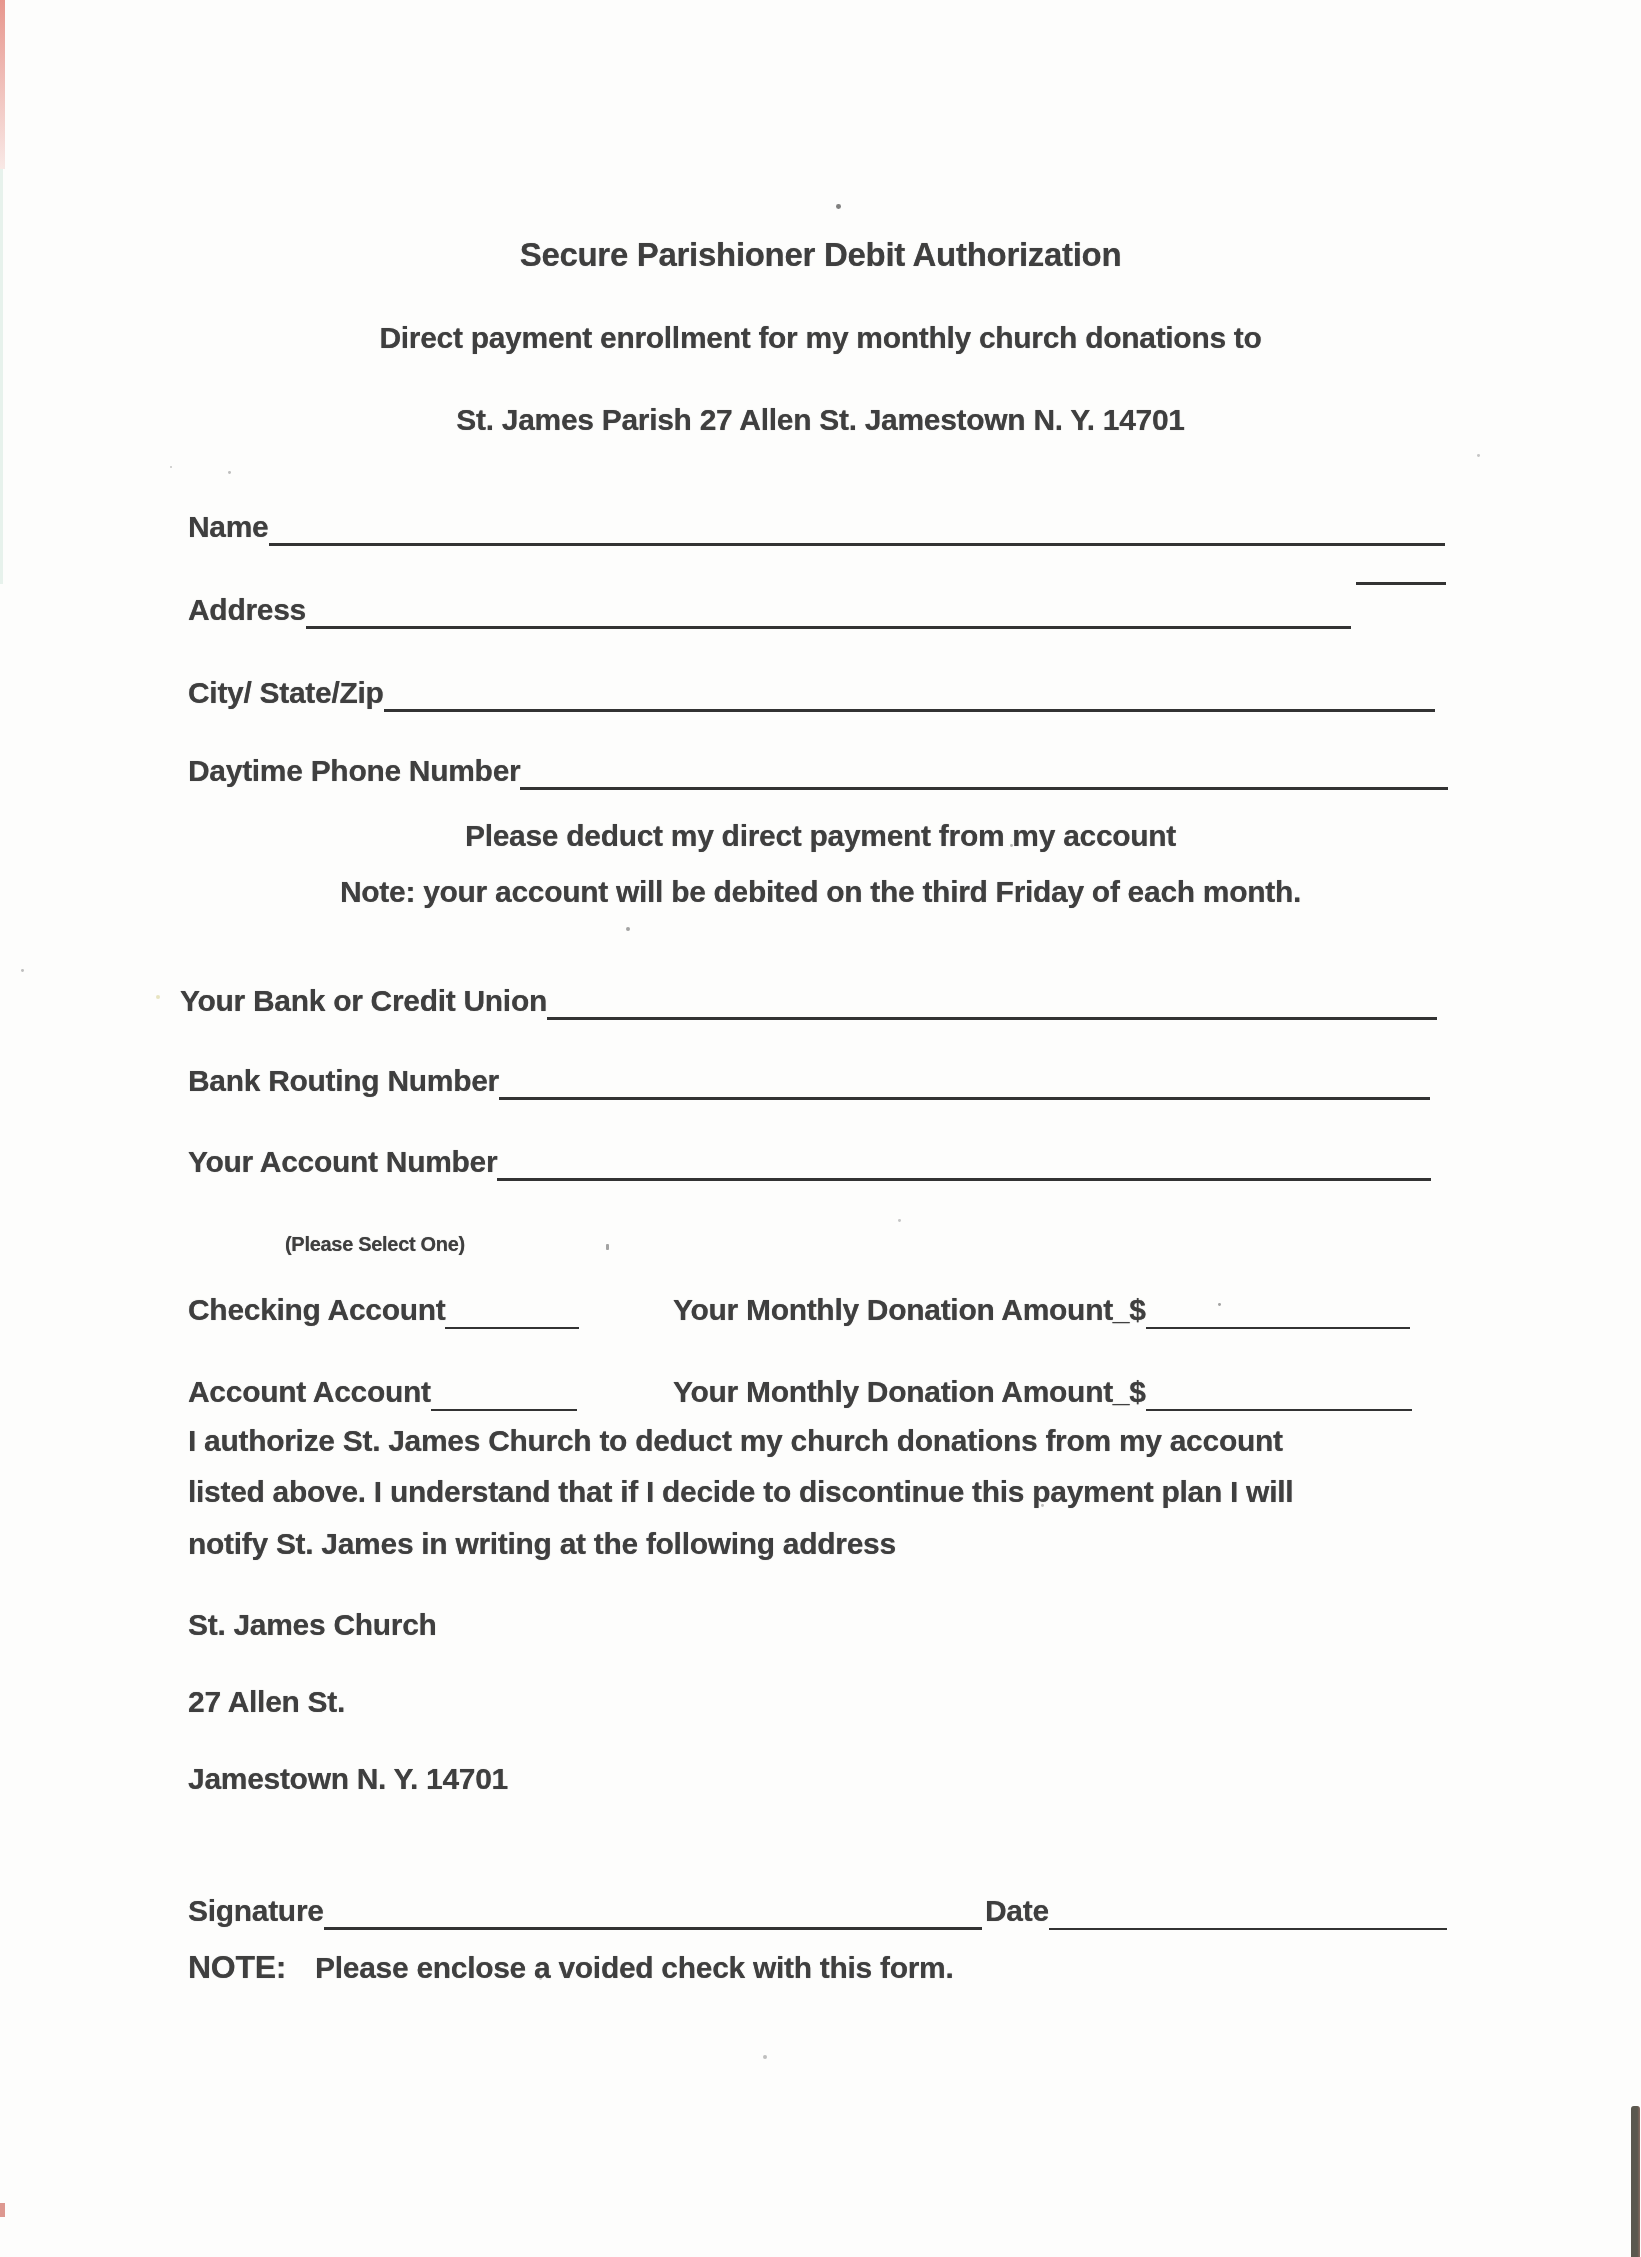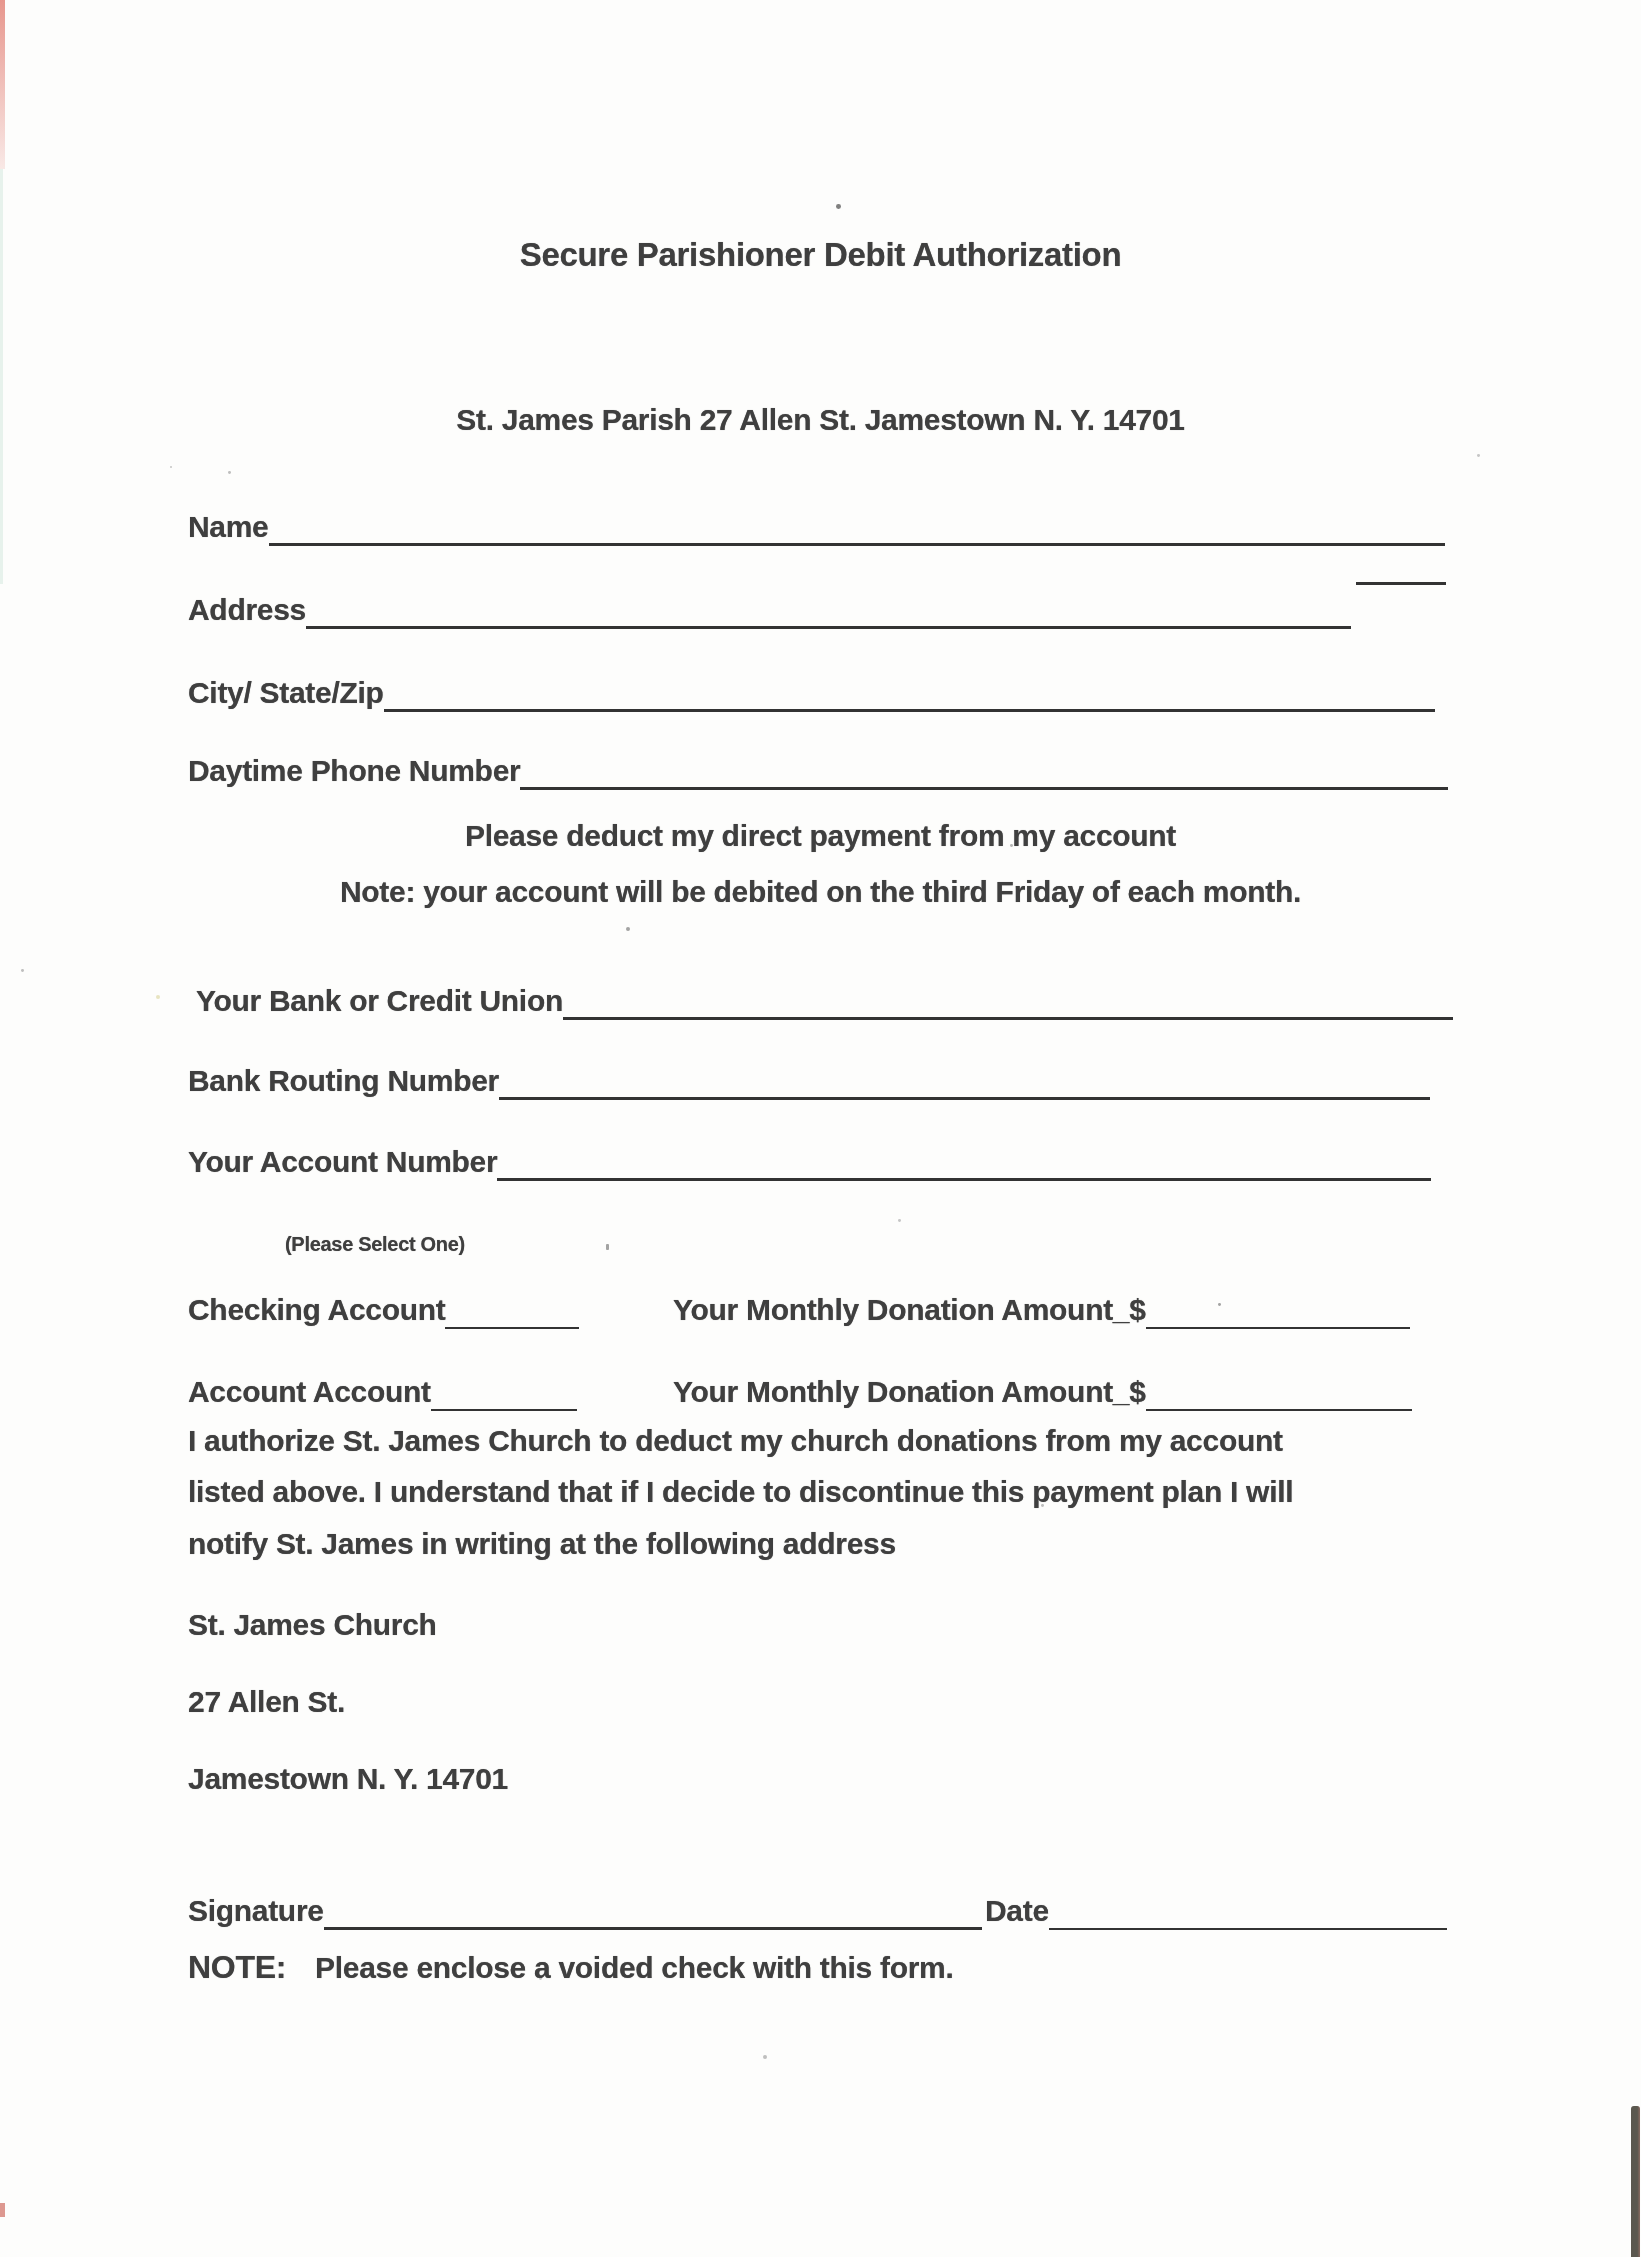--- a/index.html
+++ b/index.html
@@ -27,20 +27,21 @@
   .small { font-size:20px;margin-top:32px; }
   .speck { position:absolute; background:#4a4a4a; border-radius:50%; }
   .edge { position:absolute; }
 </style>
 </head>
 <body>
 
 <div class="page">
 
   <div class="t center title" style="top:235px">Secure Parishioner Debit Authorization</div>
+  <div class="t center" style="top:318px">Direct payment enrollment for my monthly church donations to</div>
   <div class="t center" style="top:400px">St. James Parish 27 Allen St. Jamestown N. Y. 14701</div>
 
   <div class="row" style="left:188px; top:475px; width:1257px">
     <span class="lbl">Name</span>
     <div class="fill"></div>
   </div>
 
   <div class="row" style="left:188px; top:558px; width:1163px">
     <span class="lbl">Address</span>
     <div class="fill"></div>
@@ -53,21 +54,21 @@
   </div>
 
   <div class="row" style="left:188px; top:719px; width:1260px">
     <span class="lbl">Daytime Phone Number</span>
     <div class="fill"></div>
   </div>
 
   <div class="t center" style="top:816px">Please deduct my direct payment from my account</div>
   <div class="t center" style="top:872px">Note: your account will be debited on the third Friday of each month.</div>
 
-  <div class="row" style="left:196px; top:949px; width:1257px">
+  <div class="row" style="left:180px; top:949px; width:1257px">
     <span class="lbl">Your Bank or Credit Union</span>
     <div class="fill"></div>
   </div>
 
   <div class="row" style="left:188px; top:1029px; width:1242px">
     <span class="lbl">Bank Routing Number</span>
     <div class="fill"></div>
   </div>
 
   <div class="row" style="left:188px; top:1110px; width:1243px">

